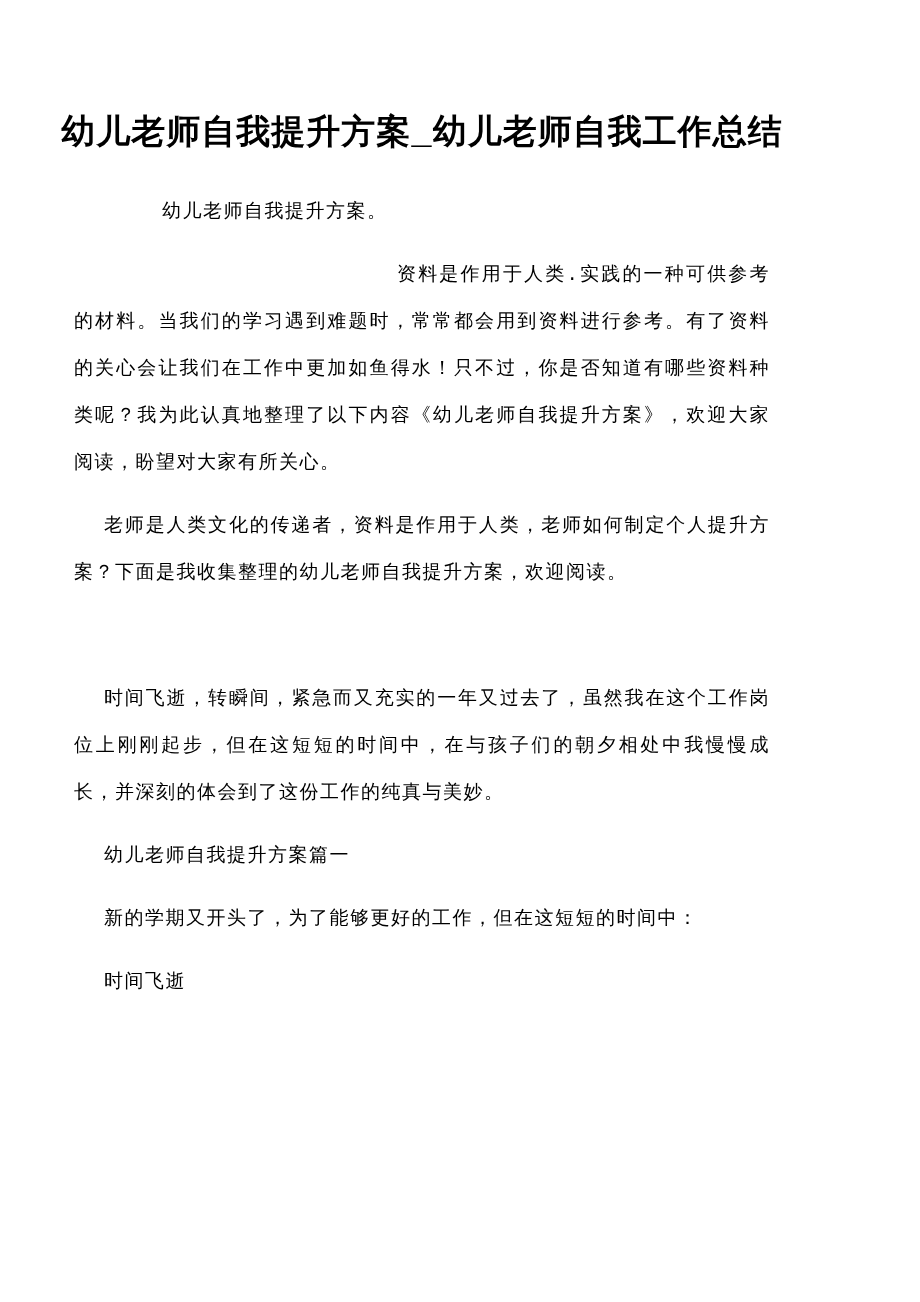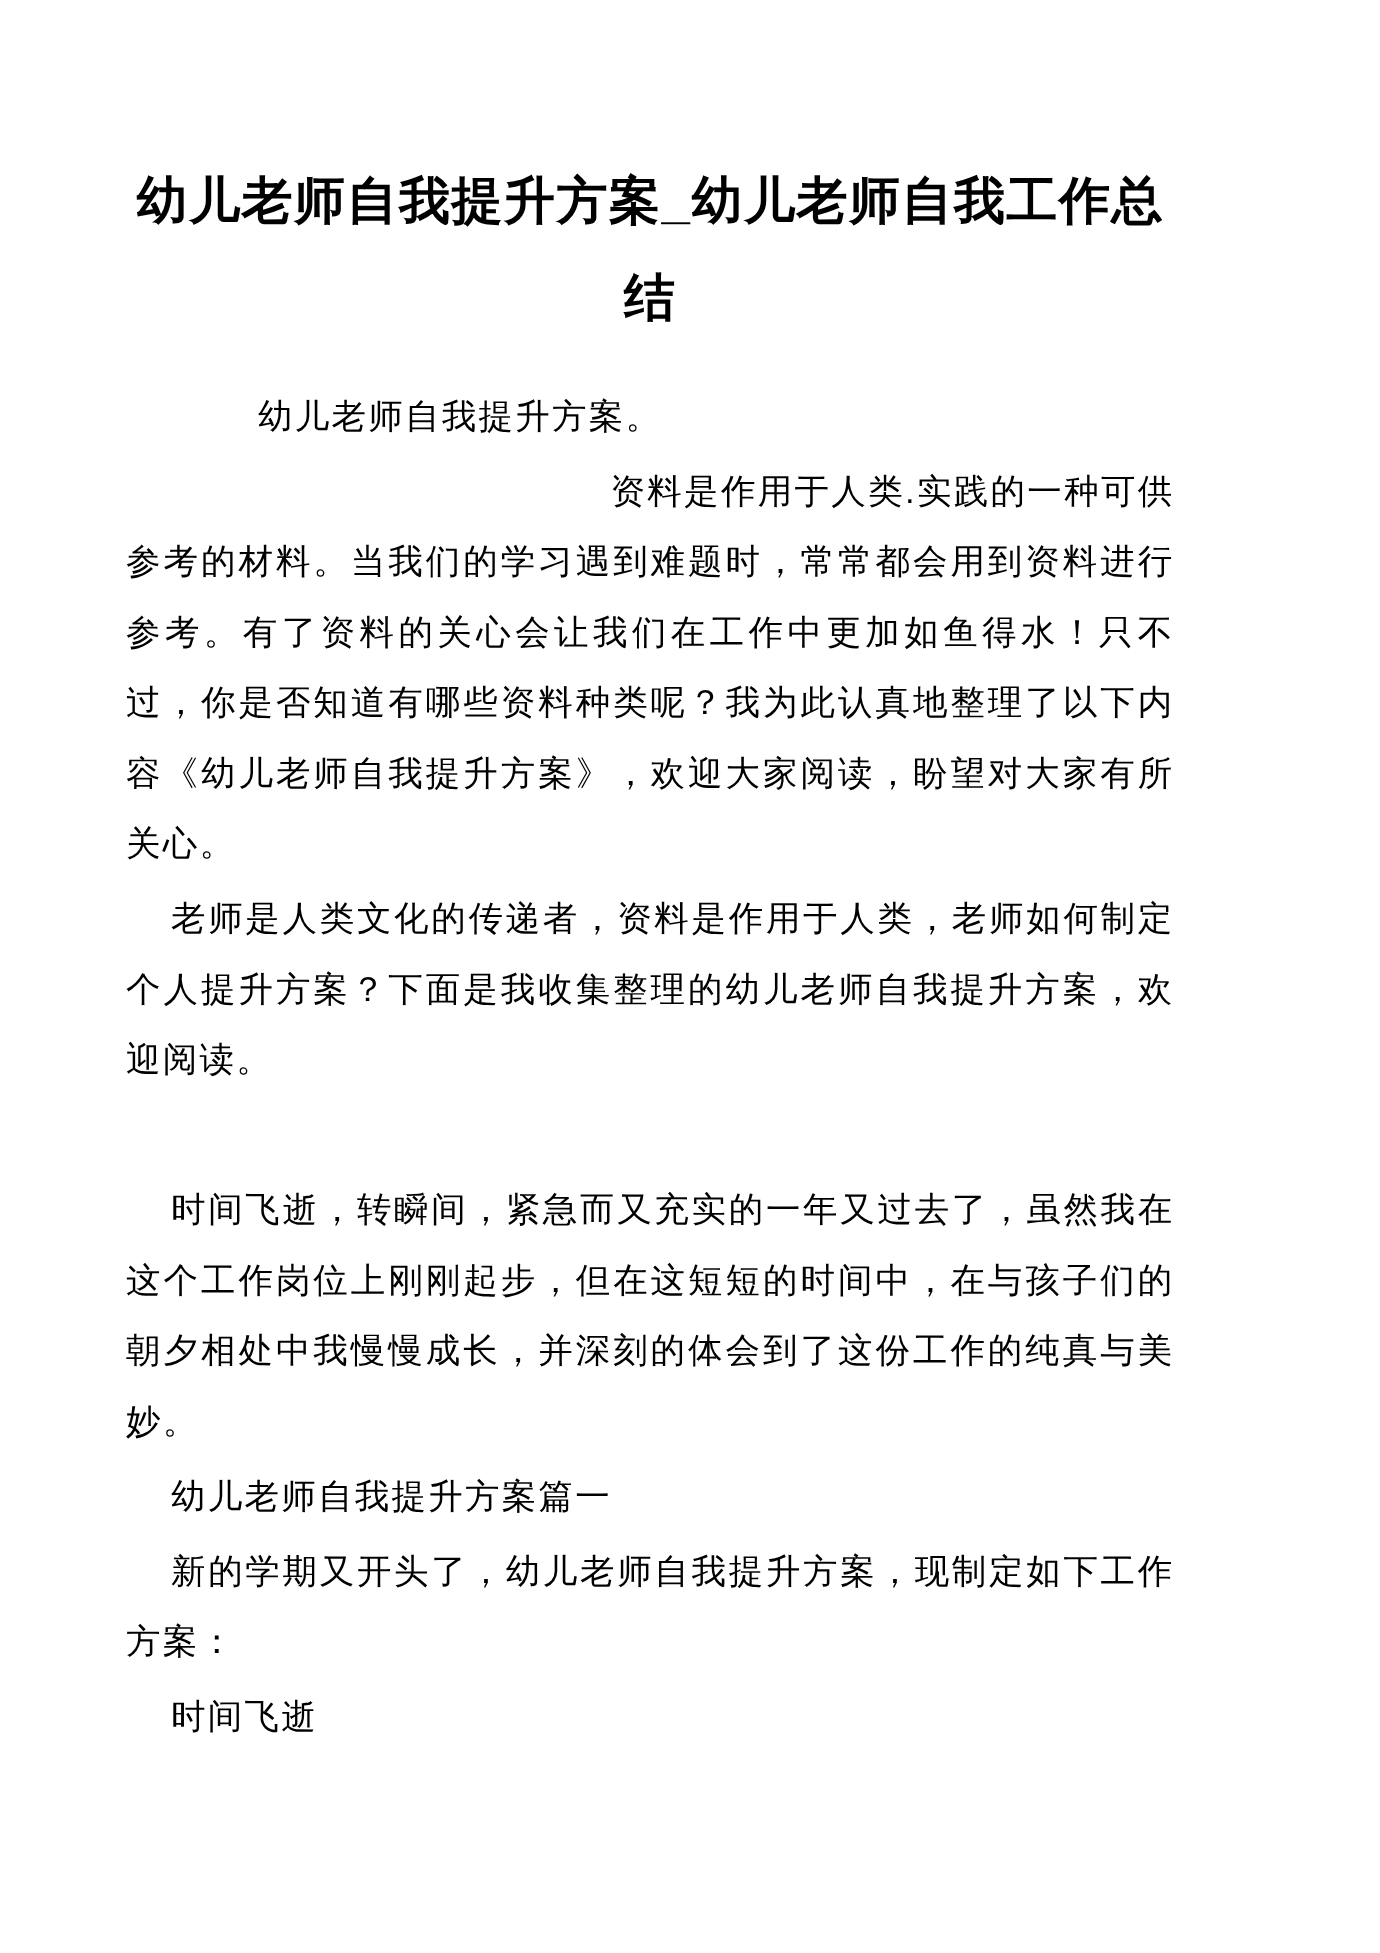--- a/index.html
+++ b/index.html
@@ -7,36 +7,36 @@
     padding: 0;
     background: #ffffff;
   }
   .page {
     position: relative;
     width: 920px;
     min-height: 1302px;
     margin: 0 auto;
     background: #ffffff;
     box-sizing: border-box;
-    padding: 102px 134px 60px 81px;
-    font-family: Liberation Sans, sans-serif;
+    padding: 102px 134px 60px 58px;
+    font-family: Liberation Mono, monospace;
     color: #000000;
   }
   .doc-title {
     margin: 0 0 22px 0;
     font-size: 34px;
     font-weight: bold;
     line-height: 65px;
     text-align: center;
     letter-spacing: 1px;
     color: #000000;
   }
   .para {
-    margin: 3px;
-    font-size: 23px;
+    margin: 16px;
+    font-size: 19px;
     line-height: 47px;
     letter-spacing: 1.5px;
     text-align: justify;
     color: #000000;
     word-break: break-all;
   }
   .indent-sm { text-indent: 30px; }
   .indent-md { text-indent: 88px; }
   .indent-lg { text-indent: 323px; }
   .blank-line {
@@ -55,17 +55,17 @@
   <p class="para indent-lg">资料是作用于人类.实践的一种可供参考的材料。当我们的学习遇到难题时，常常都会用到资料进行参考。有了资料的关心会让我们在工作中更加如鱼得水！只不过，你是否知道有哪些资料种类呢？我为此认真地整理了以下内容《幼儿老师自我提升方案》，欢迎大家阅读，盼望对大家有所关心。</p>
 
   <p class="para indent-sm">老师是人类文化的传递者，资料是作用于人类，老师如何制定个人提升方案？下面是我收集整理的幼儿老师自我提升方案，欢迎阅读。</p>
 
   <div class="blank-line"></div>
 
   <p class="para indent-sm">时间飞逝，转瞬间，紧急而又充实的一年又过去了，虽然我在这个工作岗位上刚刚起步，但在这短短的时间中，在与孩子们的朝夕相处中我慢慢成长，并深刻的体会到了这份工作的纯真与美妙。</p>
 
   <p class="para indent-sm">幼儿老师自我提升方案篇一</p>
 
-  <p class="para indent-sm">新的学期又开头了，幼儿老师自我提升方案，现制定如下工作方案：</p>
+  <p class="para indent-sm">新的学期又开头了，为了能够更好的工作，但在这短短的时间中：</p>
 
   <p class="para indent-sm">时间飞逝</p>
 
 </div>
 
 </body></html>

